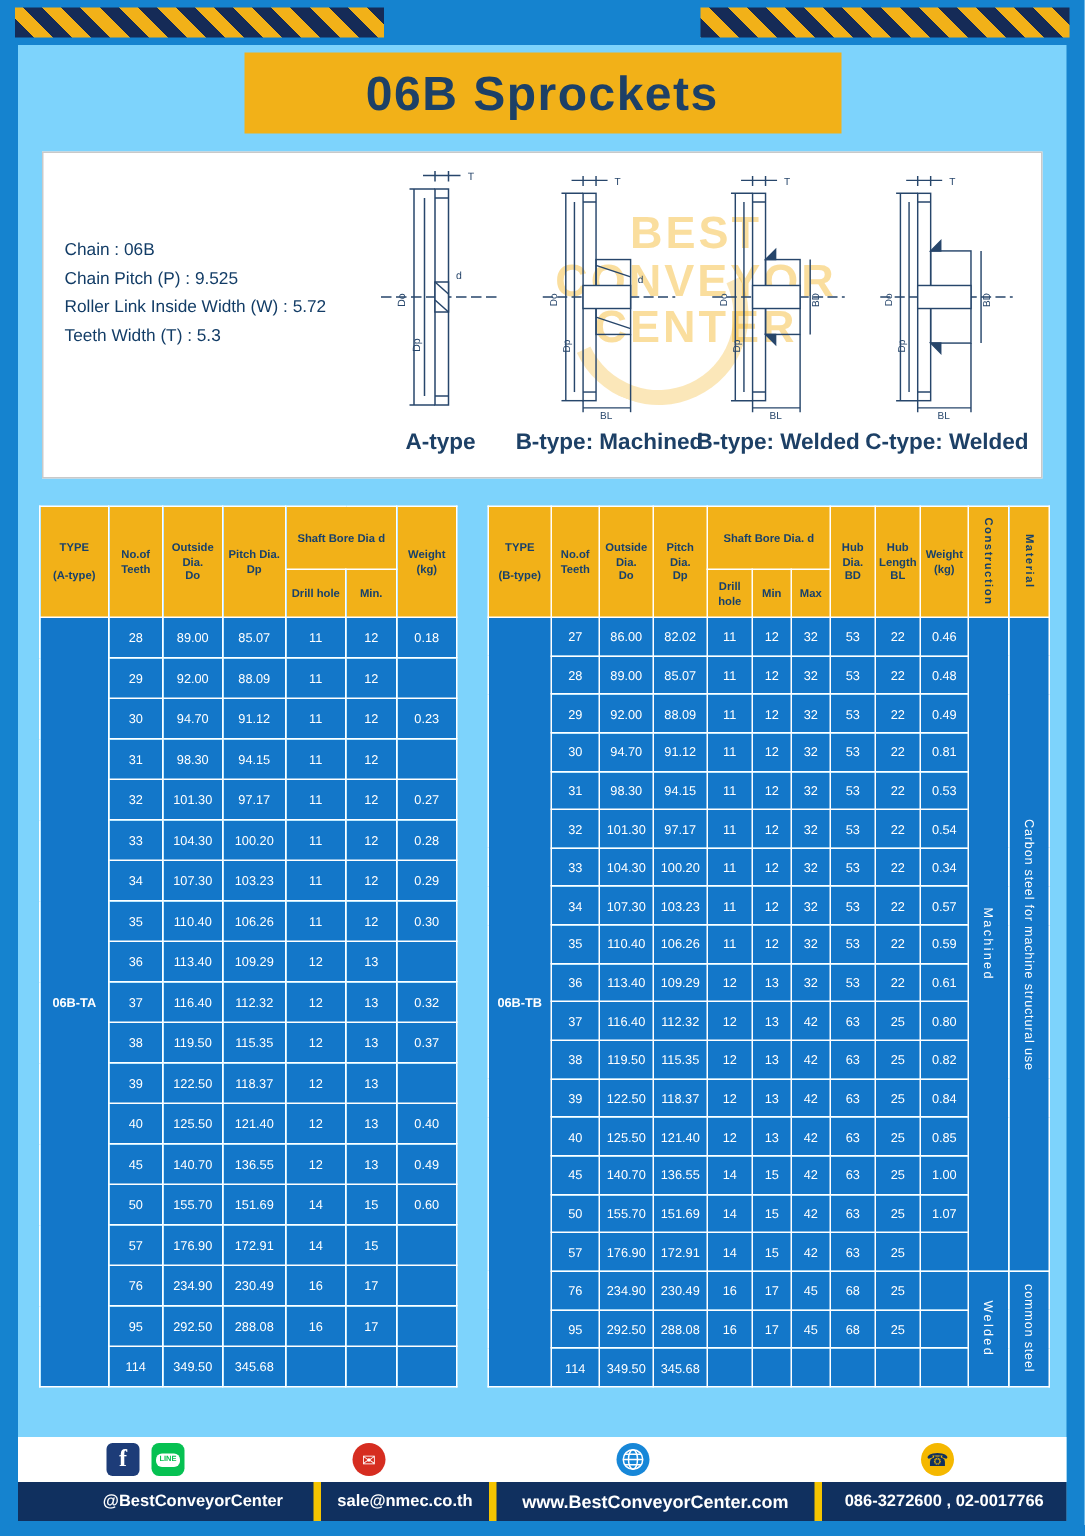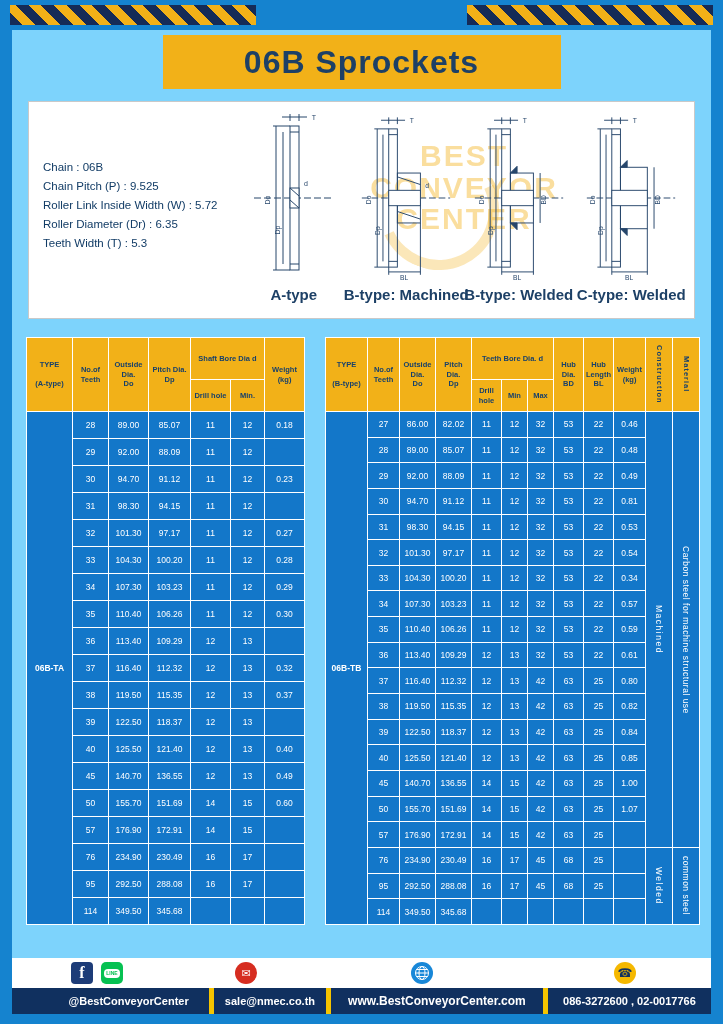--- a/index.html
+++ b/index.html
@@ -99,21 +99,20 @@
       <div class="watermark">
         <div>BEST</div>
         <div>CONVEYOR</div>
         <div>CENTER</div>
       </div>
 
       <div class="spec-block">
         <div class="spec-line">Chain : 06B</div>
         <div class="spec-line">Chain Pitch (P) : 9.525</div>
         <div class="spec-line">Roller Link Inside Width (W) : 5.72</div>
-        <div class="spec-line">Roller Diameter (Dr) : 6.35</div>
         <div class="spec-line">Teeth Width (T) : 5.3</div>
       </div>
 
       <div class="diagrams">
 
         <div class="diagram">
           <svg class="dwg" viewBox="0 0 96 172">
             <g stroke="#27466b" fill="none" stroke-width="1">
               <line x1="8" y1="86" x2="88" y2="86" stroke-dasharray="7 3"></line>
               <rect x="44" y="14" width="9" height="144"></rect>
@@ -455,21 +454,21 @@
 
 (B-type)</th>
             <th rowspan="2">No.of
 Teeth</th>
             <th rowspan="2">Outside
 Dia.
 Do</th>
             <th rowspan="2">Pitch
 Dia.
 Dp</th>
-            <th colspan="3">Teeth Bore Dia. d</th>
+            <th colspan="3">Shaft Bore Dia. d</th>
             <th rowspan="2">Hub
 Dia.
 BD</th>
             <th rowspan="2">Hub
 Length
 BL</th>
             <th rowspan="2">Weight
 (kg)</th>
             <th rowspan="2" class="vert">Construction</th>
             <th rowspan="2" class="vert">Material</th>

